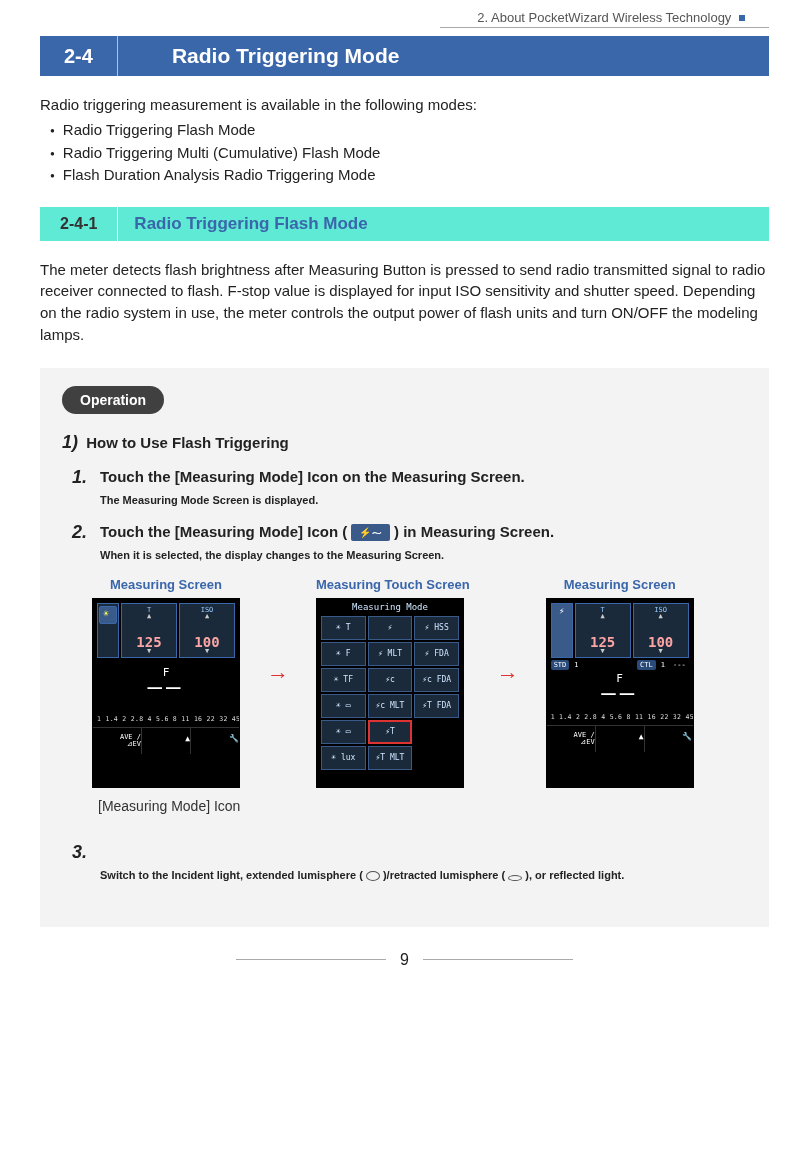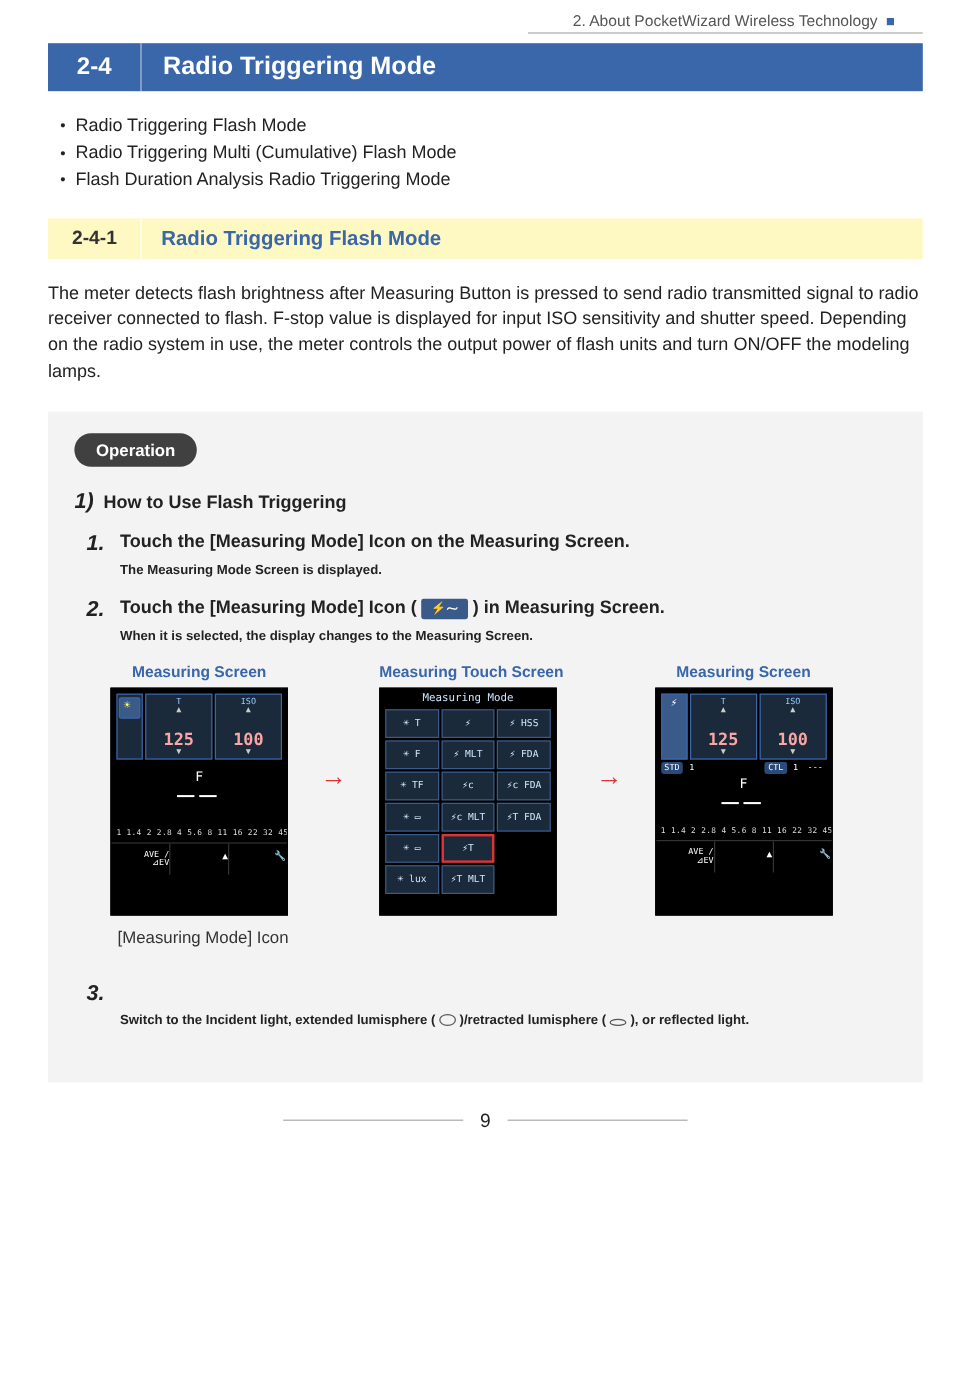--- a/index.html
+++ b/index.html
@@ -1,28 +1,28 @@
 <!DOCTYPE html>
 <html><head>
 <meta charset="utf-8">
 <style>
   * { box-sizing: border-box; margin: 0; padding: 0; }
   body { font-family: Arial, Helvetica, sans-serif; width: 809px; background: #fff; color: #222; }
   .page { padding: 10px 40px 0 40px; }
   .breadcrumb-row { text-align: right; font-size: 13px; color: #555; padding-right: 20px; }
   .breadcrumb-row .dot { display:inline-block; width:6px;height:6px;background:#3a66aa;border-radius:0;margin:0 4px 1px 4px;}
   .breadcrumb-line { border-top:1px solid #aaa; margin-left:400px; margin-top:2px; margin-bottom:8px;}
-  .sec-bar { background:#3a66aa; color:#fff; display:flex; align-items:stretch; height:40px; margin-bottom:18px; }
+  .sec-bar { background:#3a66aa; color:#fff; display:flex; align-items:stretch; height:40px; margin-bottom:18px;gap:36px; }
   .sec-num { padding:0 24px; font-size:20px; font-weight:bold; display:flex;align-items:center; border-right:1px solid rgba(255,255,255,.6);}
   .sec-title { padding:0 18px; font-size:21px; font-weight:bold; display:flex;align-items:center;}
   .intro { font-size:15px; line-height:1.4; margin-bottom:4px;}
   ul.modes { list-style:none; padding-left:10px; margin-bottom:20px;}
   ul.modes li { font-size:15px; line-height:1.5;}
   ul.modes li::before { content:"●"; font-size:8px; vertical-align:2px; margin-right:8px;}
-  .subsec-bar { background:#fef9c3; display:flex; align-items:stretch; height:34px; margin-bottom:18px;}
+  .subsec-bar { background:#5eead4; display:flex; align-items:stretch; height:34px; margin-bottom:18px;}
   .subsec-num { color:#333; font-weight:bold; font-size:16px; padding:0 20px; display:flex;align-items:center; border-right:1px solid #fff;}
   .subsec-title { color:#3a66aa; font-weight:bold; font-size:17px; padding:0 16px; display:flex;align-items:center;}
   .para { font-size:15px; line-height:1.45; margin-bottom:22px;}
   .op-block { background:#f3f3f3; padding:18px 22px 30px 22px; margin-bottom:24px;}
   .pill { background:#404040; color:#fff; font-weight:bold; font-size:14px; padding:6px 18px; border-radius:14px; display:inline-block; margin-bottom:18px;}
   .step-h1 { font-size:15px; font-weight:bold; margin-bottom:14px;}
   .step-h1 .nbig { font-size:18px; font-style:italic; font-weight:bold; margin-right:4px;}
   .nstep { display:flex; margin-left:10px; margin-bottom:6px;}
   .nstep .nn { font-size:18px; font-style:italic; font-weight:bold; margin-right:6px; width:22px;}
   .nstep .tt { font-size:15px; font-weight:bold; line-height:1.35;}
@@ -69,20 +69,21 @@
     <span>2.  About PocketWizard Wireless Technology</span>
     <span class="dot"></span>
   </div>
   <div class="breadcrumb-line"></div>
 
   <div class="sec-bar">
     <div class="sec-num">2-4</div>
     <div class="sec-title">Radio Triggering Mode</div>
   </div>
 
+  <p class="intro">Radio triggering measurement is available in the following modes:</p>
   <ul class="modes">
     <li>Radio Triggering Flash Mode</li>
     <li>Radio Triggering Multi (Cumulative) Flash Mode</li>
     <li>Flash Duration Analysis Radio Triggering Mode</li>
   </ul>
 
   <div class="subsec-bar">
     <div class="subsec-num">2-4-1</div>
     <div class="subsec-title">Radio Triggering Flash Mode</div>
   </div>

